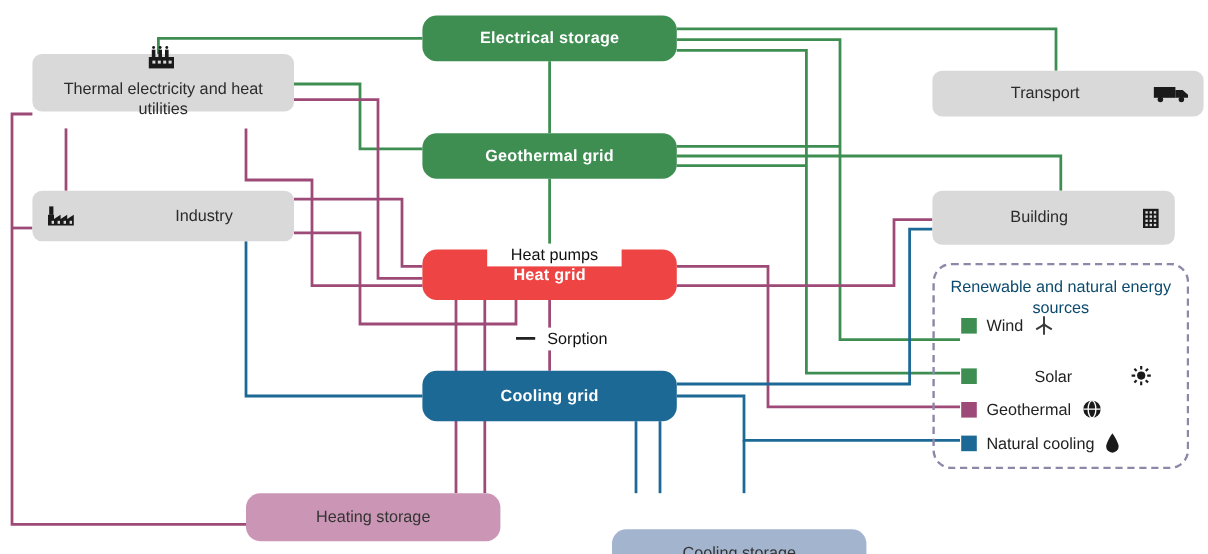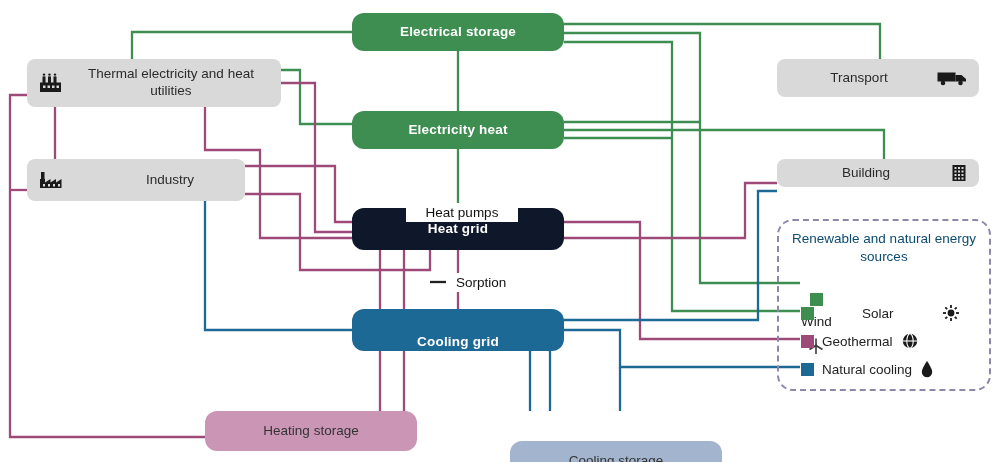--- a/index.html
+++ b/index.html
@@ -4,21 +4,21 @@
 <style>
   html,body{margin:0;padding:0;background:#fff;}
   #stage{position:relative;width:1007px;height:462px;background:#fff;overflow:hidden;
          font-family:"Liberation Sans",sans-serif;}
   #wires{position:absolute;left:0;top:0;z-index:1;}
   #wires path{fill:none;stroke-width:2.3px;}
   .eg{stroke:#3e8e52;} .ep{stroke:#9e4a78;} .eb{stroke:#1d6996;} .ek{stroke:#222;}
   .node{position:absolute;z-index:2;display:flex;align-items:center;justify-content:center;
         font-size:13.5px;box-sizing:border-box;}
   .grid-node{border-radius:12px;color:#fff;font-weight:bold;letter-spacing:.2px;}
-  .green{background:#3e8e52;border-radius:12px;} .purple{background:#0f172a;} .blue{background:#1d6996;}
+  .green{background:#3e8e52;border-radius:12px;} .purple{background:#ef4444;} .blue{background:#1d6996;}
   .gray-node{background:#d9d9d9;border-radius:8px;color:#2b2b2b;padding:0 12px;gap:8px;}
   .store-node{border-radius:12px;color:#333;}
   .pink{background:#cb96b6;} .steel{background:#a3b4cf;margin-top:30px;}
   .node .txt{flex:1;text-align:center;line-height:1.25;}
   .flow-label{position:absolute;z-index:3;background:#fff;color:#111;font-size:13.5px;
               text-align:center;padding:2px 4px;}
   #legend{position:absolute;left:777px;top:219px;width:214px;height:172px;z-index:2;
           border:2px dashed #8d87a8;border-radius:16px;box-sizing:border-box;background:transparent;}
   #legend .ltitle{position:absolute;top:9px;left:10px;right:10px;text-align:center;
                   color:#0c4a6e;font-size:13.5px;line-height:1.35;}
@@ -81,32 +81,32 @@
     <path class="eb" d="M564 320 L758 320 L758 191 L777 191" marker-end="url(#mb)"></path>
 
     <path class="ek" d="M430 282 L446 282" marker-end="url(#mk)"></path>
   </svg>
 
   <div class="node grid-node green" style="left:352px;top:13px;width:212px;height:38px;">
     <span class="txt">Electrical storage</span>
   </div>
 
   <div class="node grid-node green" style="left:352px;top:111px;width:212px;height:38px;">
-    <span class="txt">Electricity heat</span>
+    <span class="txt">Geothermal grid</span>
   </div>
 
   <div class="node grid-node purple" style="left:352px;top:208px;width:212px;height:42px;">
     <span class="txt">Heat grid</span>
   </div>
 
-  <div class="node grid-node blue" style="left:352px;top:309px;width:212px;height:42px;align-items:flex-end;">
+  <div class="node grid-node blue" style="left:352px;top:309px;width:212px;height:42px;">
     <span class="txt">Cooling grid</span>
   </div>
 
-  <div class="node gray-node" style="left:27px;top:59px;width:254px;height:48px;">
+  <div class="node gray-node" style="left:27px;top:45px;width:218px;height:48px;flex-direction:column;">
     <span class="icon">
       <svg width="26" height="20" viewBox="0 0 26 20">
         <circle cx="5" cy="1.6" r="1.2" fill="#1a1a1a"></circle>
           <circle cx="10.5" cy="1.6" r="1.2" fill="#1a1a1a"></circle>
           <circle cx="16" cy="1.6" r="1.2" fill="#1a1a1a"></circle>
         <rect x="3.5" y="3.4" width="3" height="7" fill="#1a1a1a"></rect>
           <rect x="9" y="3.4" width="3" height="7" fill="#1a1a1a"></rect>
           <rect x="14.5" y="3.4" width="3" height="7" fill="#1a1a1a"></rect>
         <rect x="1" y="9.5" width="21" height="9.5" fill="#1a1a1a"></rect>
         <rect x="4" y="12.5" width="2.5" height="2.5" fill="#d9d9d9"></rect>
@@ -125,33 +125,33 @@
         <path d="M1 17 V8 h5 v3.5 L11.5 8 v3.5 L17 8 v3.5 L22.5 8 v9 z" fill="#1a1a1a"></path>
         <rect x="4" y="13" width="2" height="2.5" fill="#d9d9d9"></rect>
           <rect x="9" y="13" width="2" height="2.5" fill="#d9d9d9"></rect>
           <rect x="14" y="13" width="2" height="2.5" fill="#d9d9d9"></rect>
           <rect x="19" y="13" width="2" height="2.5" fill="#d9d9d9"></rect>
       </svg>
     </span>
     <span class="txt">Industry</span>
   </div>
 
-  <div class="node gray-node" style="left:777px;top:59px;width:202px;height:38px;">
+  <div class="node gray-node" style="left:777px;top:59px;width:226px;height:38px;">
     <span class="txt">Transport</span>
     <span class="icon">
       <svg width="30" height="16" viewBox="0 0 30 16">
         <rect x="0.5" y="2.5" width="18" height="9" fill="#1a1a1a"></rect>
         <path d="M18.5 5 h6 l4.5 4 v2.5 h-10.5 z" fill="#1a1a1a"></path>
         <circle cx="6" cy="13" r="2.3" fill="#1a1a1a"></circle>
           <circle cx="23.5" cy="13" r="2.3" fill="#1a1a1a"></circle>
       </svg>
     </span>
   </div>
 
-  <div class="node gray-node" style="left:777px;top:159px;width:202px;height:28px;">
+  <div class="node gray-node" style="left:777px;top:159px;width:202px;height:45px;">
     <span class="txt">Building</span>
     <span class="icon">
       <svg width="16" height="18" viewBox="0 0 16 18">
         <rect x="1.5" y="1" width="13" height="16" fill="#1a1a1a"></rect>
         <rect x="3.5" y="3" width="2" height="2" fill="#d9d9d9"></rect>
           <rect x="7" y="3" width="2" height="2" fill="#d9d9d9"></rect>
           <rect x="10.5" y="3" width="2" height="2" fill="#d9d9d9"></rect>
         <rect x="3.5" y="6.5" width="2" height="2" fill="#d9d9d9"></rect>
           <rect x="7" y="6.5" width="2" height="2" fill="#d9d9d9"></rect>
           <rect x="10.5" y="6.5" width="2" height="2" fill="#d9d9d9"></rect>
@@ -172,21 +172,21 @@
   <div class="node store-node steel" style="left:510px;top:411px;width:212px;height:40px;">
     <span class="txt">Cooling storage</span>
   </div>
 
   <div class="flow-label" style="left:406px;top:168px;width:104px;margin-top:35px;">Heat pumps</div>
   <div class="flow-label" style="left:452px;top:273px;">Sorption</div>
 
   <div id="legend">
     <div class="ltitle">Renewable and natural energy sources</div>
 
-    <div class="lrow" style="top:72px;flex-direction:column;">
+    <div class="lrow" style="top:43px;">
       <span class="sq sq-green"></span>
       <span class="llab">Wind</span>
       <span class="icon">
         <svg width="18" height="18" viewBox="0 0 18 18" stroke="#3a3a3a" stroke-width="1.6" fill="none">
           <path d="M9 8.5 V17"></path>
             <path d="M9 8.5 L9 1.5"></path>
             <path d="M9 8.5 L2.5 12.5"></path>
             <path d="M9 8.5 L15.5 12.5"></path>
           <circle cx="9" cy="8.5" r="1.2" fill="#3a3a3a" stroke="none"></circle>
         </svg>

